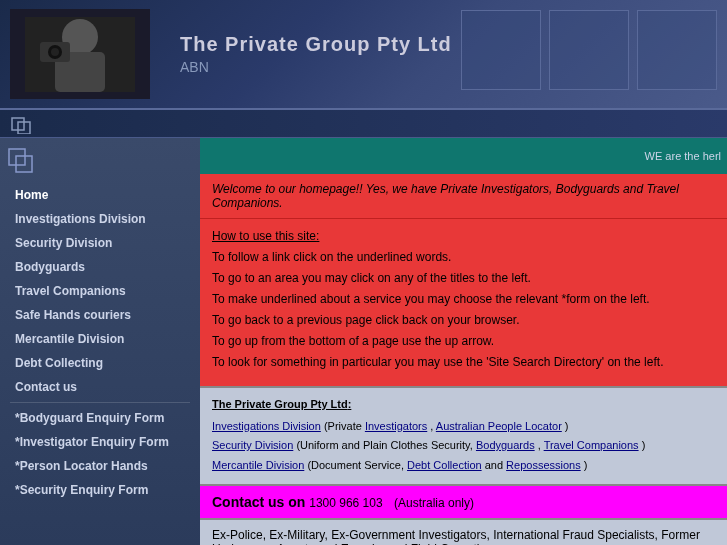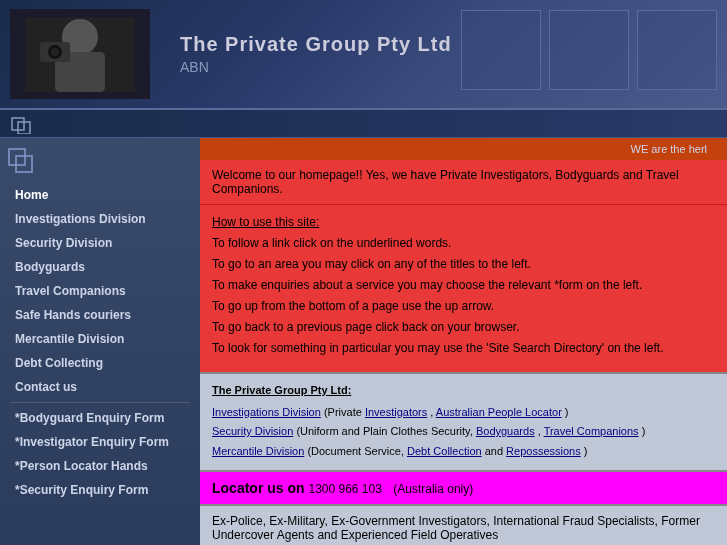--- a/index.html
+++ b/index.html
@@ -111,41 +111,42 @@
 
     
     .content {
       flex: 1;
       background: #c0c8d8;
       padding: 0;
     }
 
     
     .marquee-bar {
-      background: #c2410c;
-      height: 22px;
+      background: #0f766e;
+      height: 36px;
       display: flex;
       align-items: center;
       justify-content: flex-end;
-      padding-right: 20px;
+      padding-right: 6px;
       overflow: hidden;
     }
     .marquee-text {
       color: #ccd4e8;
       font-size: 11px;
       white-space: nowrap;
     }
 
     
     .welcome-section {
       background: #e83838;
       padding: 8px 12px;
       color: #000;
       font-size: 12px;
       border-bottom: 1px solid #c02020;
+      font-style: italic;
     }
 
     
     .howto-section {
       background: #e83838;
       padding: 8px 12px 12px 12px;
       color: #000;
       font-size: 12px;
       border-bottom: 2px solid #888;
     }
@@ -282,23 +283,23 @@
     <div class="welcome-section">
       <span>Welcome to our homepage!! Yes, we have Private Investigators, Bodyguards and Travel Companions.</span>
     </div>
 
     <div class="howto-section">
       <p class="howto-title">
         <span>How to use this site</span>:
       </p>
       <p>To follow a link click on the underlined words.</p>
       <p>To go to an area you may click on any of the titles to the left.</p>
-      <p>To make enquiries about a service you may choose the relevant *form on the left.</p>
+      <p>To make underlined about a service you may choose the relevant *form on the left.</p>
+      <p>To go back to a previous page click back on your browser.</p>
       <p>To go up from the bottom of a page use the up arrow.</p>
-      <p>To go back to a previous page click back on your browser.</p>
       <p>To look for something in particular you may use the 'Site Search Directory' on the left.</p>
     </div>
 
     <div class="links-section">
       <p class="section-title">
         <span>The Private Group Pty Ltd</span>:
       </p>
       <p>
         <a class="link-text" href="#">Investigations Division</a>
         <span> (Private </span>
@@ -319,21 +320,21 @@
         <a class="link-text" href="#">Mercantile Division</a>
         <span> (Document Service, </span>
         <a class="link-text" href="#">Debt Collection</a>
         <span> and </span>
         <a class="link-text" href="#">Repossessions</a>
         <span>)</span>
       </p>
     </div>
 
     <div class="contact-section">
-      <span>Locator us on</span>
+      <span>Contact us on</span>
       <span class="contact-phone"> 1300 966 103   </span>
       <span class="contact-note">(Australia only)</span>
     </div>
 
     <div class="footer-section">
       <span>Ex-Police, Ex-Military, Ex-Government Investigators, International Fraud Specialists, Former Undercover Agents and Experienced Field Operatives</span>
     </div>
 
   </div>
 </div>

